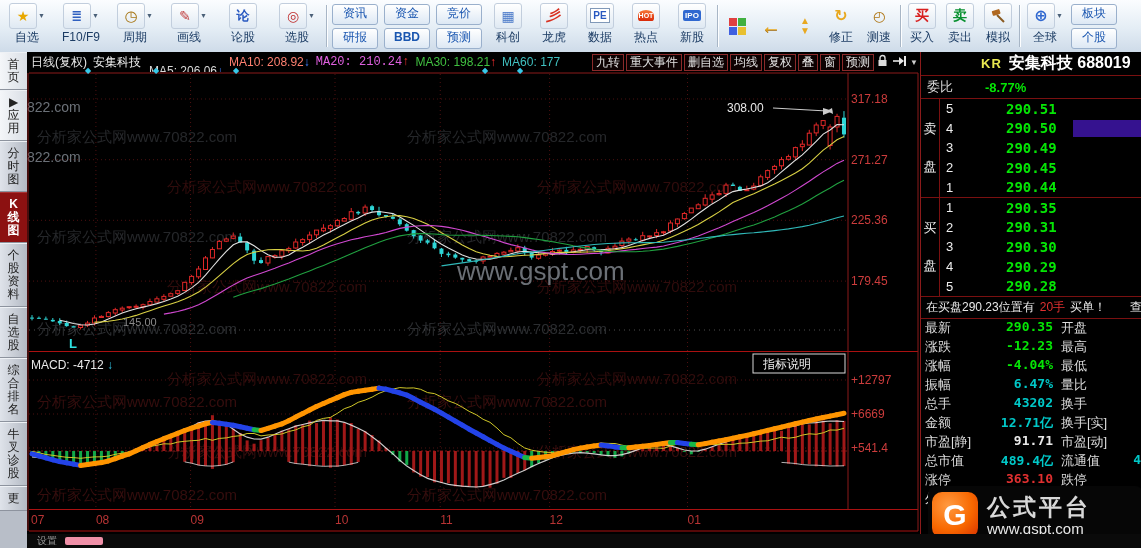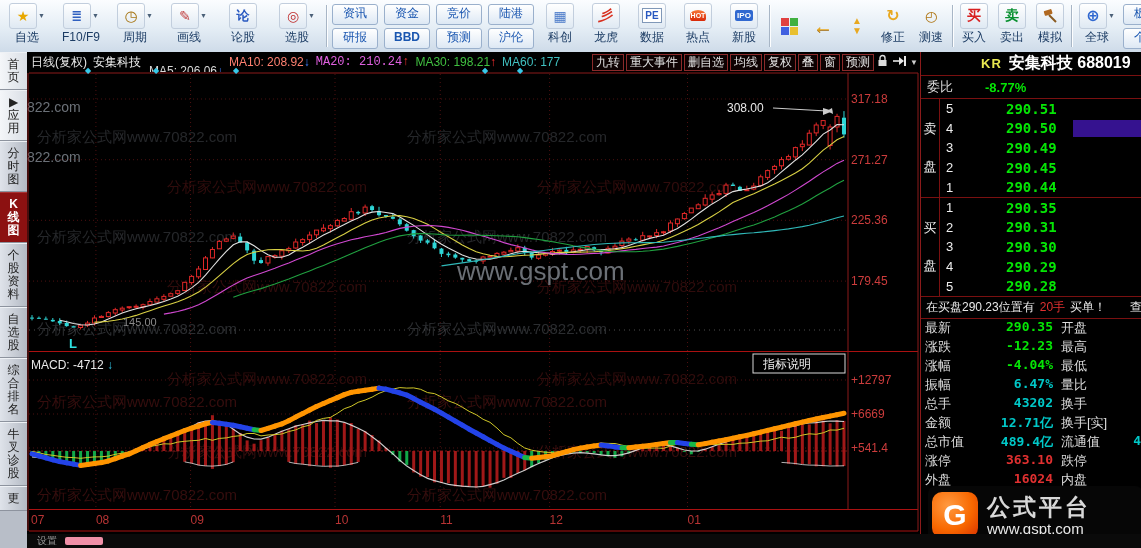--- a/index.html
+++ b/index.html
@@ -137,24 +137,20 @@
         <div class="dualbtn">资讯</div>
         <div class="dualbtn">研报</div>
       </div>
       <div class="dualcol">
         <div class="dualbtn">资金</div>
         <div class="dualbtn" style="font-weight: bold;">BBD</div>
       </div>
       <div class="dualcol">
         <div class="dualbtn">竞价</div>
         <div class="dualbtn">预测</div>
-      </div>
-      <div class="dualcol">
-        <div class="dualbtn">陆港</div>
-        <div class="dualbtn">沪伦</div>
       </div>
       <div class="tb-group" style="width: 46px;">
         <div class="tb-ico-row">
           <span class="tb-ico">
             <span style="color:#4878c8;font-size:14px">▦</span>
           </span>
         </div>
         <div class="tb-label">科创</div>
       </div>
       <div class="tb-group" style="width: 46px;">
@@ -1020,20 +1016,25 @@
           <span class="stat-l">总手</span>
           <span class="stat-v c-cyan">43202</span>
           <span class="stat-r">换手</span>
         </div>
         <div class="stat-row">
           <span class="stat-l">金额</span>
           <span class="stat-v c-cyan">12.71亿</span>
           <span class="stat-r">换手[实]</span>
         </div>
         <div class="stat-row">
+          <span class="stat-l">市盈[静]</span>
+          <span class="stat-v c-white">91.71</span>
+          <span class="stat-r">市盈[动]</span>
+        </div>
+        <div class="stat-row">
           <span class="stat-l">总市值</span>
           <span class="stat-v c-cyan">489.4亿</span>
           <span class="stat-r">流通值</span>
           <span class="stat-rv c-cyan">4</span>
         </div>
         <div class="stat-row">
           <span class="stat-l">涨停</span>
           <span class="stat-v c-red">363.10</span>
           <span class="stat-r">跌停</span>
         </div>

